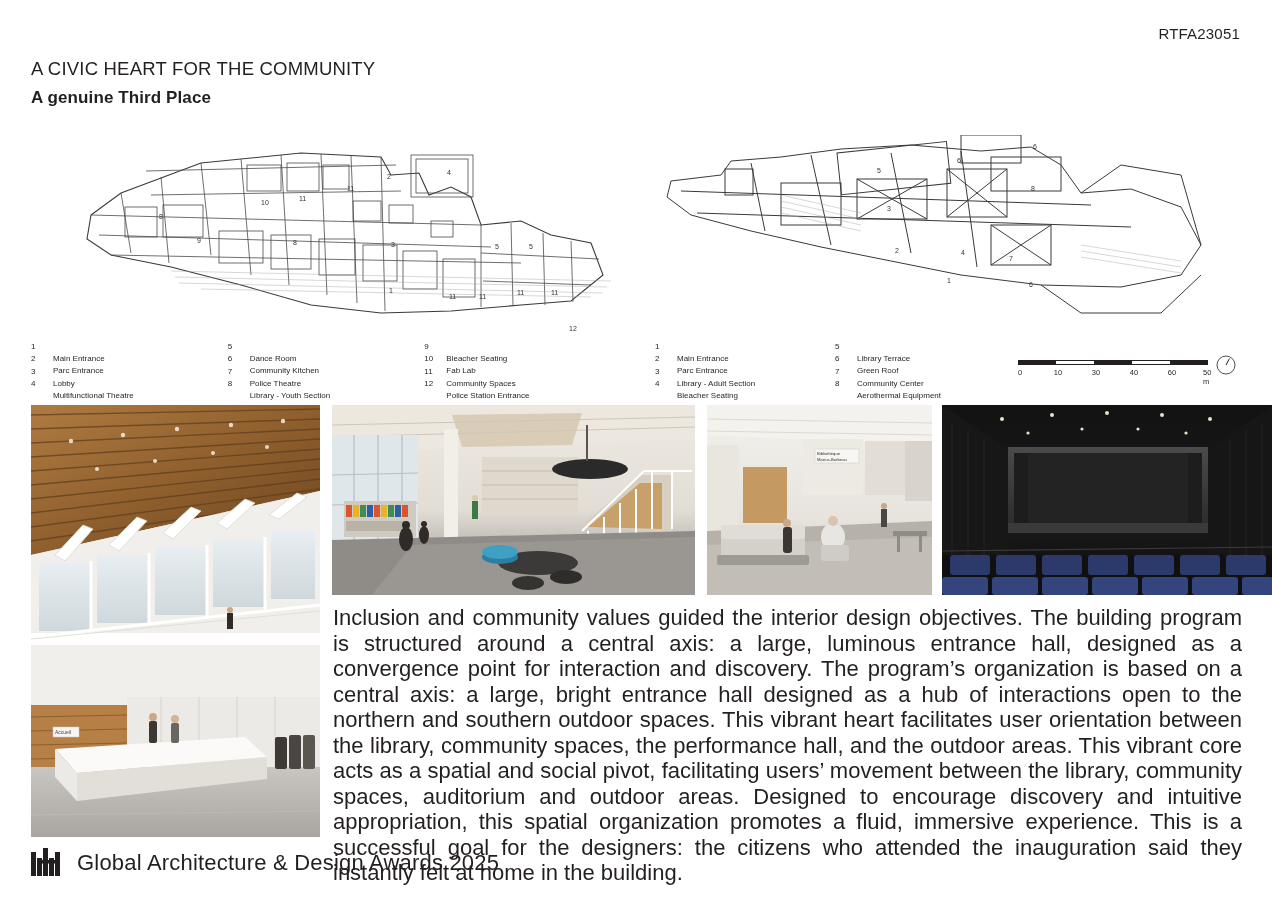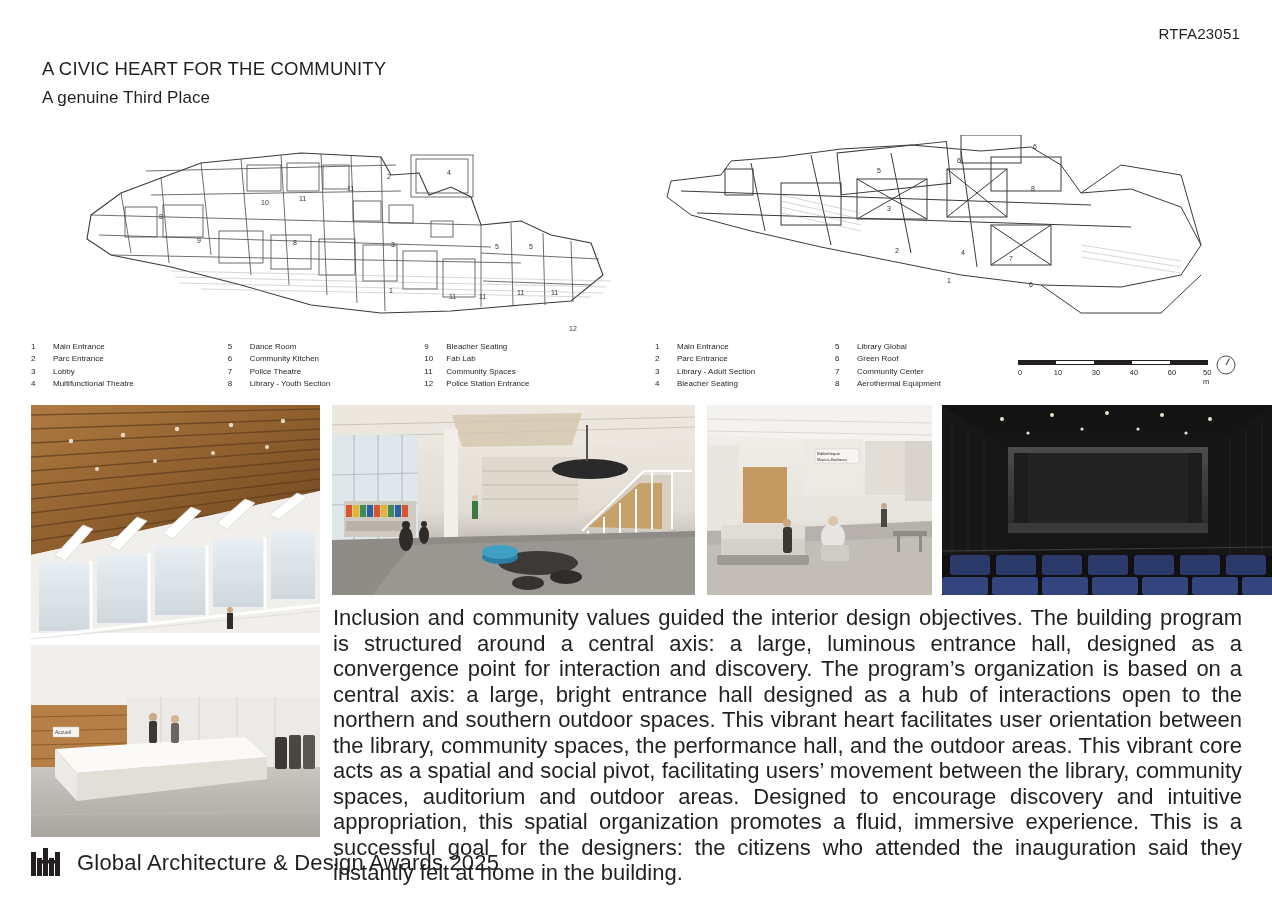--- a/index.html
+++ b/index.html
@@ -22,35 +22,35 @@
   .ref-code {
     position: absolute;
     top: 25px;
     right: 32px;
     font-size: 15px;
     letter-spacing: 0.2px;
     color: #231f20;
   }
   .title-block {
     position: absolute;
-    left: 42px;
+    left: 31px;
     top: 58px;
   }
   .title-main {
     font-size: 18.5px;
     letter-spacing: 0.2px;
     margin: 0 0 8px 0;
     font-weight: 400;
     color: #231f20;
   }
   .title-sub {
     font-size: 17px;
     letter-spacing: 0.1px;
     margin: 0;
-    font-weight: 400;
+    font-weight: 700;
     color: #231f20;
   }
 
   
   .plans {
     position: absolute;
     left: 31px;
     top: 135px;
     width: 1210px;
     height: 200px;
@@ -77,20 +77,21 @@
     display: flex;
   }
   .legend-col {
     display: flex;
   }
   .legend-col .nums {
     width: 22px;
   }
   .legend-col .labels {
     white-space: nowrap;
+    margin-top: 12px;
   }
   .legend-left .legend-col { width: 200px; }
   .legend-right .legend-col { width: 180px; }
   .legend-row { height: 12.4px; }
 
   
   .scalebar {
     position: absolute;
     left: 1018px;
     top: 360px;
@@ -390,21 +391,21 @@
         </div>
       </div>
       <div class="legend-col">
         <div class="nums">
           <div class="legend-row">5</div>
           <div class="legend-row">6</div>
           <div class="legend-row">7</div>
           <div class="legend-row">8</div>
         </div>
         <div class="labels">
-          <div class="legend-row">Library Global</div>
+          <div class="legend-row">Library Terrace</div>
           <div class="legend-row">Green Roof</div>
           <div class="legend-row">Community Center</div>
           <div class="legend-row">Aerothermal Equipment</div>
         </div>
       </div>
     </div>
   </div>
 
   <div class="scalebar">
     <div class="bar">

